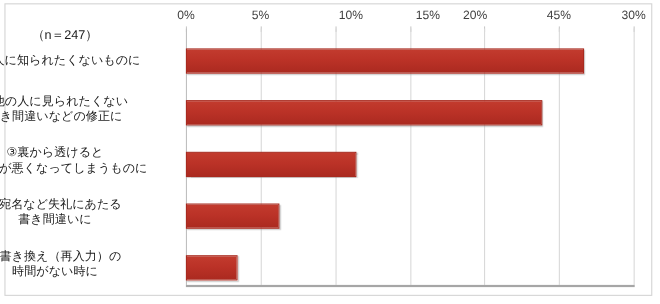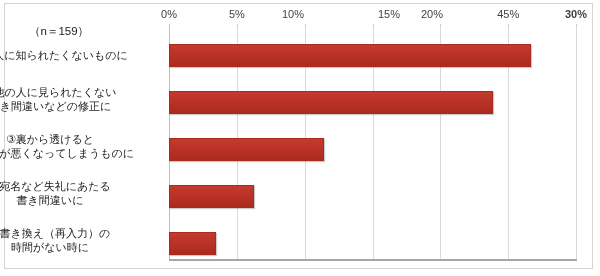--- a/index.html
+++ b/index.html
@@ -123,36 +123,36 @@
     font-size: 11.5px;
     color: #1a1a1a;
     white-space: nowrap;
   }
 </style>
 </head>
 <body>
 
 <div id="chart-frame">
 
-  <div id="n-note">（n＝159）</div>
+  <div id="n-note">（n＝247）</div>
 
   <div id="axis-labels">
       <div class="tick-label" style="left: 164px;">0%</div>
       <div class="tick-mark" style="left: 164px;"></div>
       <div class="tick-label" style="left: 231.833px;">5%</div>
       <div class="tick-mark" style="left: 231.833px;"></div>
-      <div class="tick-label" style="left: 288px;">10%</div>
+      <div class="tick-label" style="left: 314px;">10%</div>
       <div class="tick-mark" style="left: 299.667px;"></div>
       <div class="tick-label" style="left: 384px;">15%</div>
       <div class="tick-mark" style="left: 367.5px;"></div>
       <div class="tick-label" style="left: 427px;">20%</div>
       <div class="tick-mark" style="left: 435.333px;"></div>
       <div class="tick-label" style="left: 503.167px;">45%</div>
       <div class="tick-mark" style="left: 503.167px;"></div>
-      <div class="tick-label" style="left: 571px; font-weight: bold;">30%</div>
+      <div class="tick-label" style="left: 571px;">30%</div>
       <div class="tick-mark" style="left: 571px;"></div>
     </div>
 
   <div id="plot">
       <div class="gridline axis-zero" style="left: 0px;"></div>
       <div class="gridline" style="left: 67.8333px;"></div>
       <div class="gridline" style="left: 135.667px;"></div>
       <div class="gridline" style="left: 203.5px;"></div>
       <div class="gridline" style="left: 271.333px;"></div>
       <div class="gridline" style="left: 339.167px;"></div>

